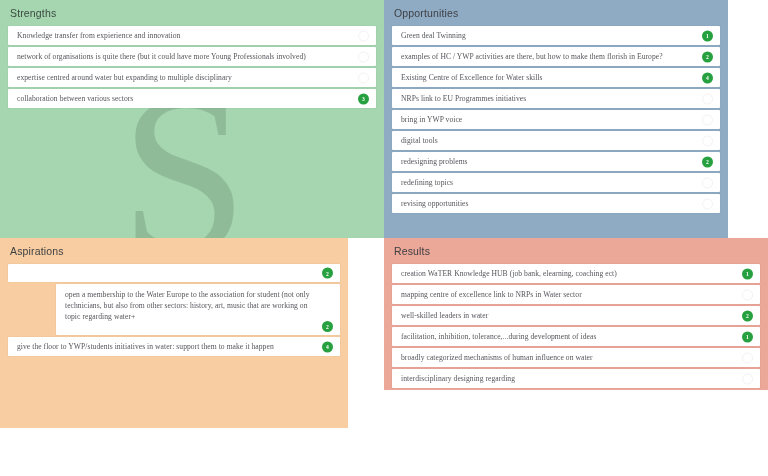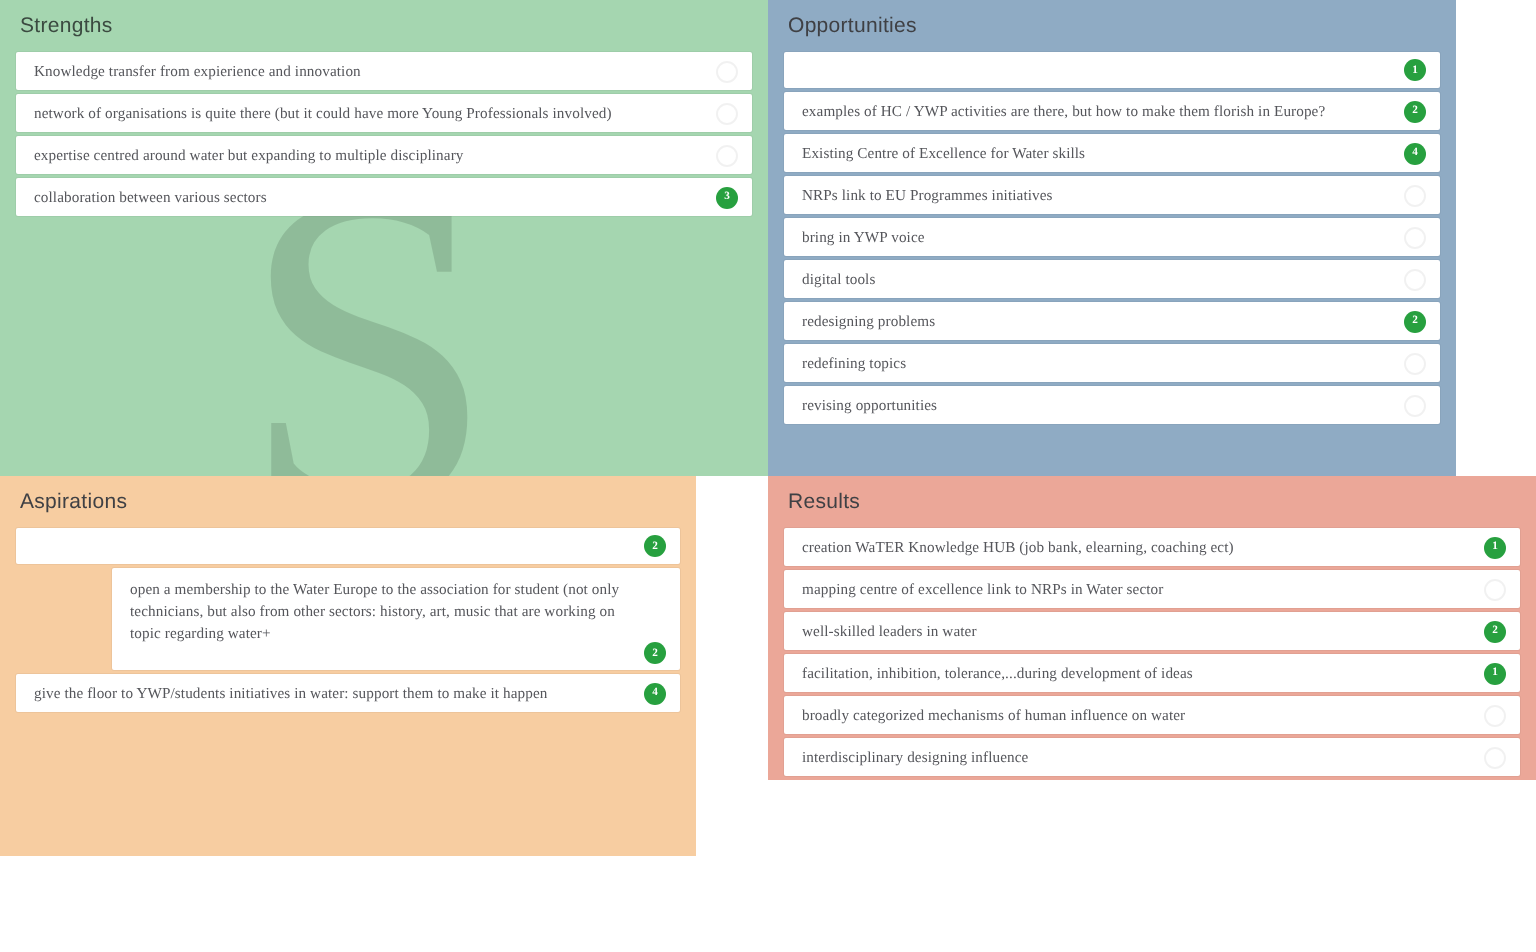--- a/index.html
+++ b/index.html
@@ -132,20 +132,21 @@
           <div class="badge">3</div>
         </div>
       </div>
   </div>
 
   <div class="quadrant q-opportunities">
 
     <div class="q-title">Opportunities</div>
     <div class="card-list">
         <div class="card">
+          <div class="card-text">Green deal Twinning</div>
           <div class="badge">1</div>
         </div>
         <div class="card">
           <div class="card-text">examples of HC / YWP activities are there, but how to make them florish in Europe?</div>
           <div class="badge">2</div>
         </div>
         <div class="card">
           <div class="card-text">Existing Centre of Excellence for Water skills</div>
           <div class="badge">4</div>
         </div>
@@ -212,19 +213,19 @@
         </div>
         <div class="card">
           <div class="card-text">facilitation, inhibition, tolerance,...during development of ideas</div>
           <div class="badge">1</div>
         </div>
         <div class="card">
           <div class="card-text">broadly categorized mechanisms of human influence on water</div>
           <div class="badge empty"></div>
         </div>
         <div class="card">
-          <div class="card-text">interdisciplinary designing influence</div>
+          <div class="card-text">interdisciplinary designing regarding</div>
           <div class="badge empty"></div>
         </div>
       </div>
   </div>
 
 </div>
 
 </body></html>

